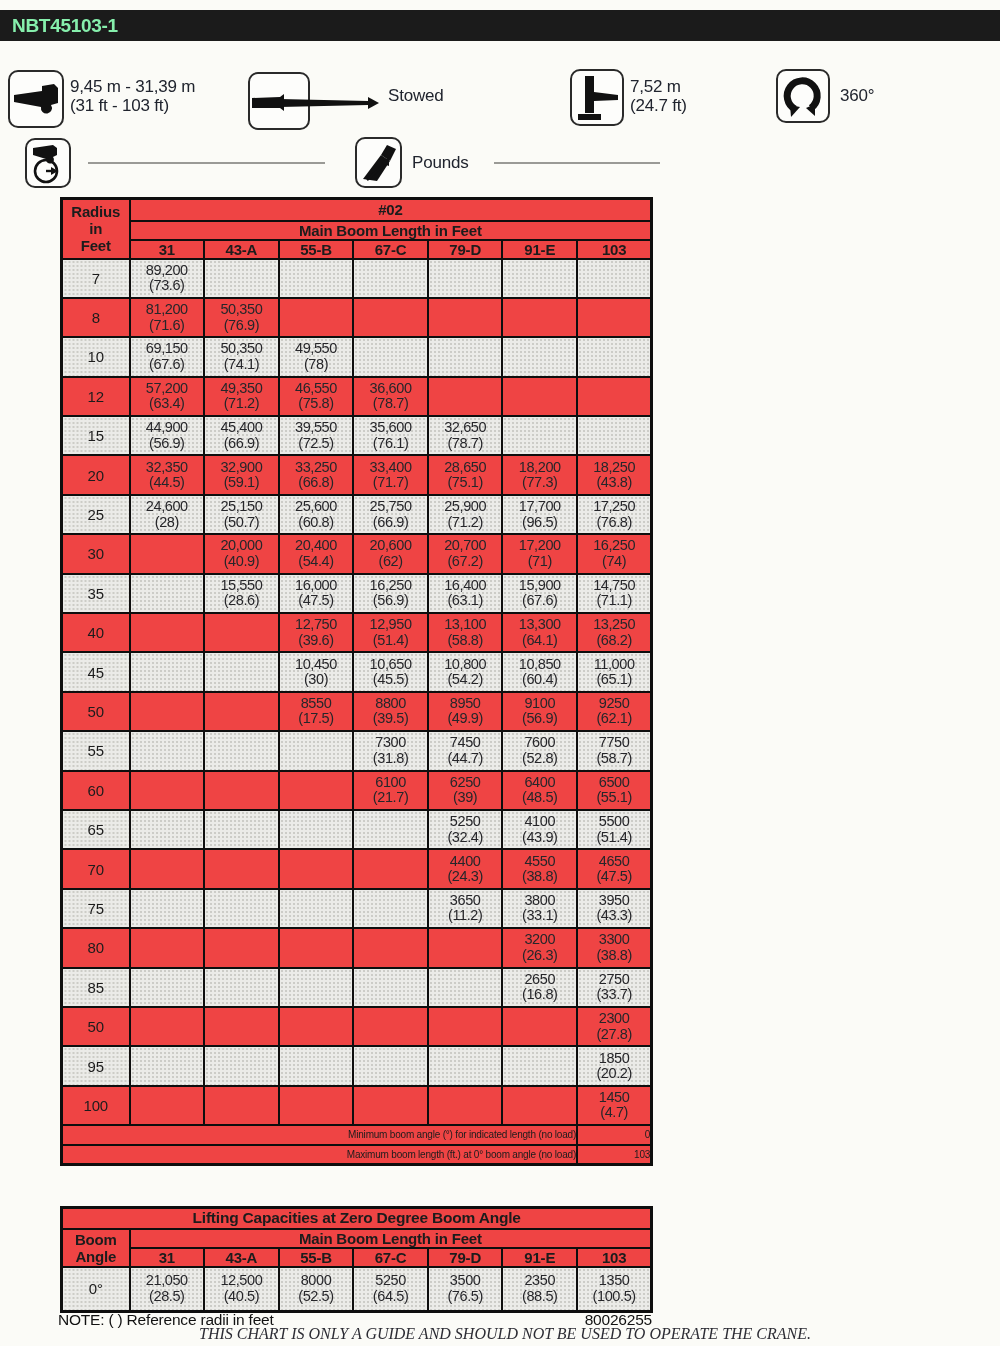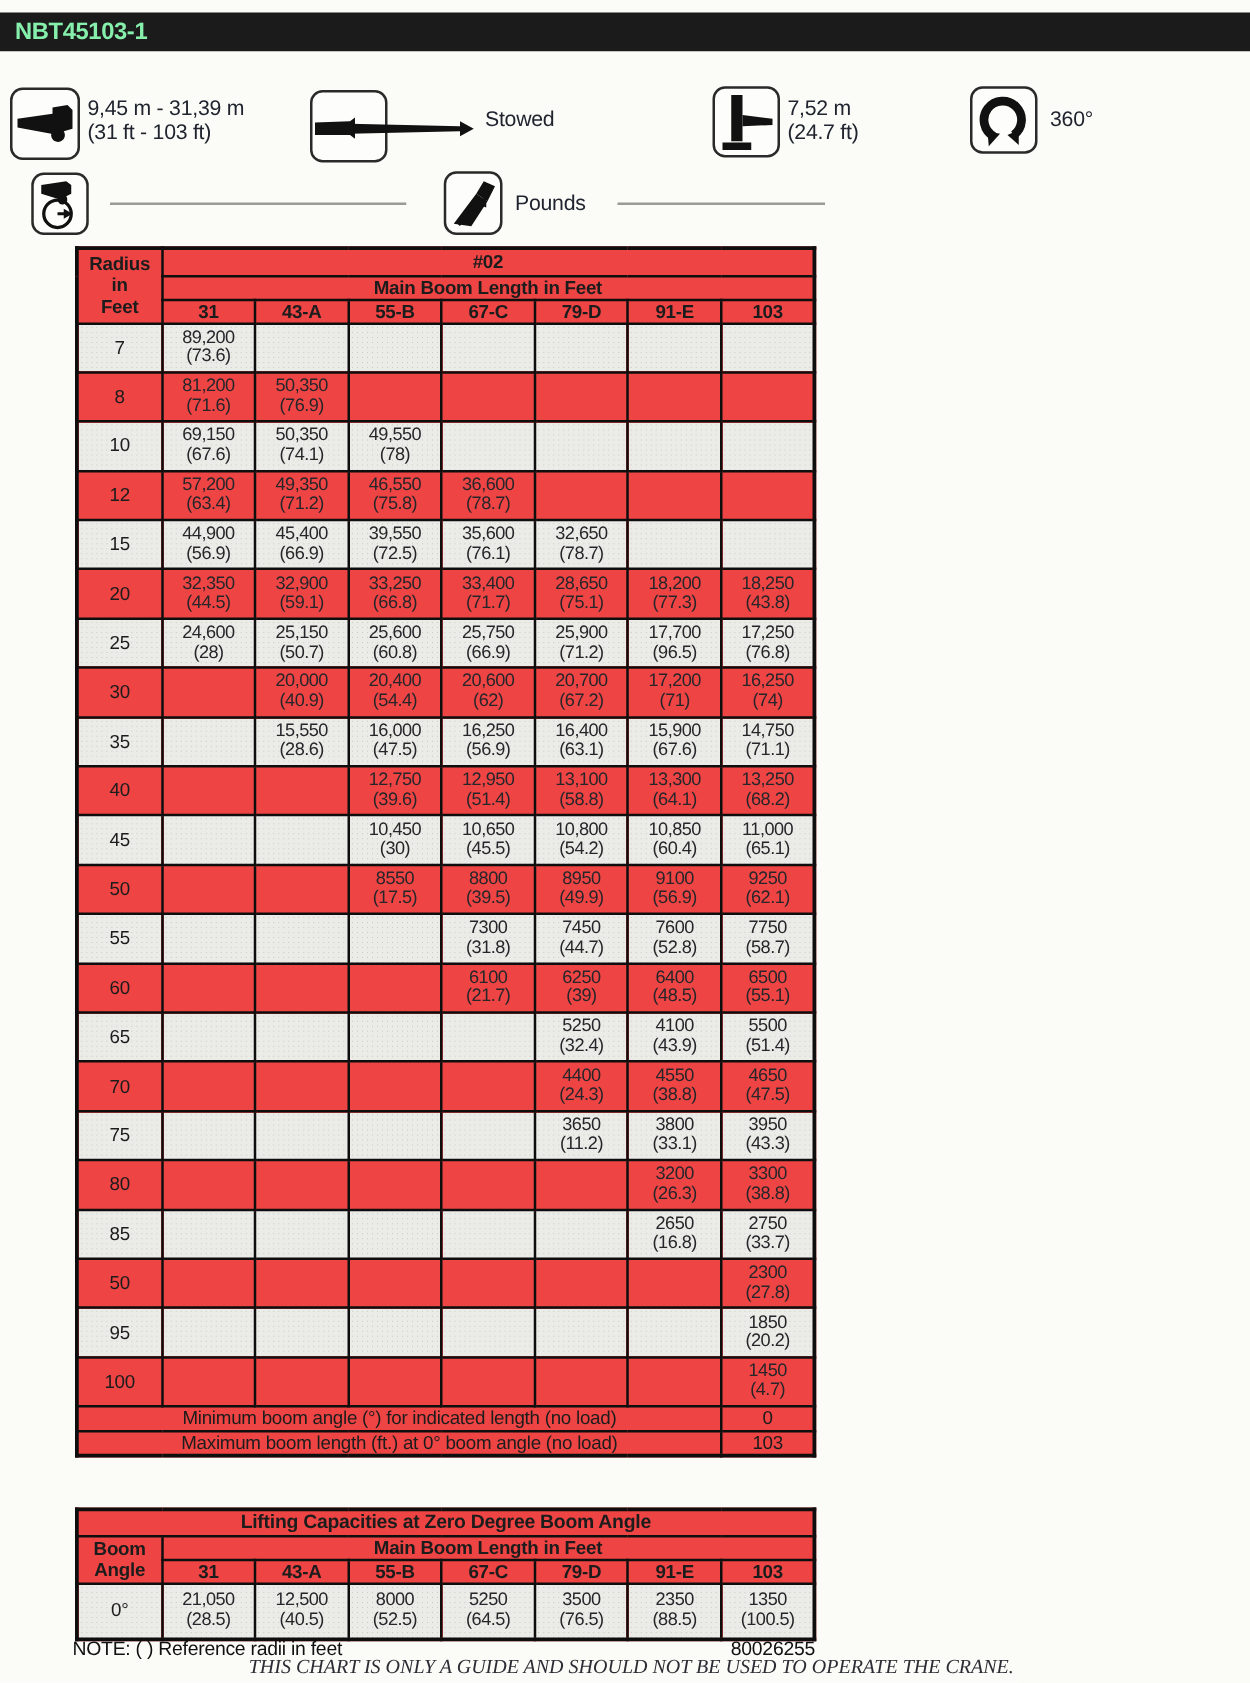--- a/index.html
+++ b/index.html
@@ -42,21 +42,21 @@
   td.radius { font-size:15px; }
   td.cell { font-size:14.5px; line-height:15.5px; color:#26262a; }
   td.cell .load, td.cell .ang { letter-spacing:-0.4px; }
   tr.shade td {
     background-color:#ebebe8;
     background-image:radial-gradient(rgba(175,175,168,.55) .7px, transparent .8px);
     background-size:4px 4px;
   }
   tr.bodyrow { height:39.4px; }
   tr.foot { height:19.5px; }
-  tr.foot td { font-size:15px; }
+  tr.foot td { font-size:10px;text-align:right; }
   td.fval { font-size:14.5px; }
   
   .notes {
     position:absolute; left:58px; top:1163px; width:700px;
     font-size:15.5px; line-height:19.5px; color:#111;
   }
   .ztitle { height:21px; font-weight:bold; font-size:15.5px; }
   #zero-table { position:absolute; left:0; top:1206px; }
   #zero-table tr.bodyrow { height:45px; }
   .bottom-notes {

